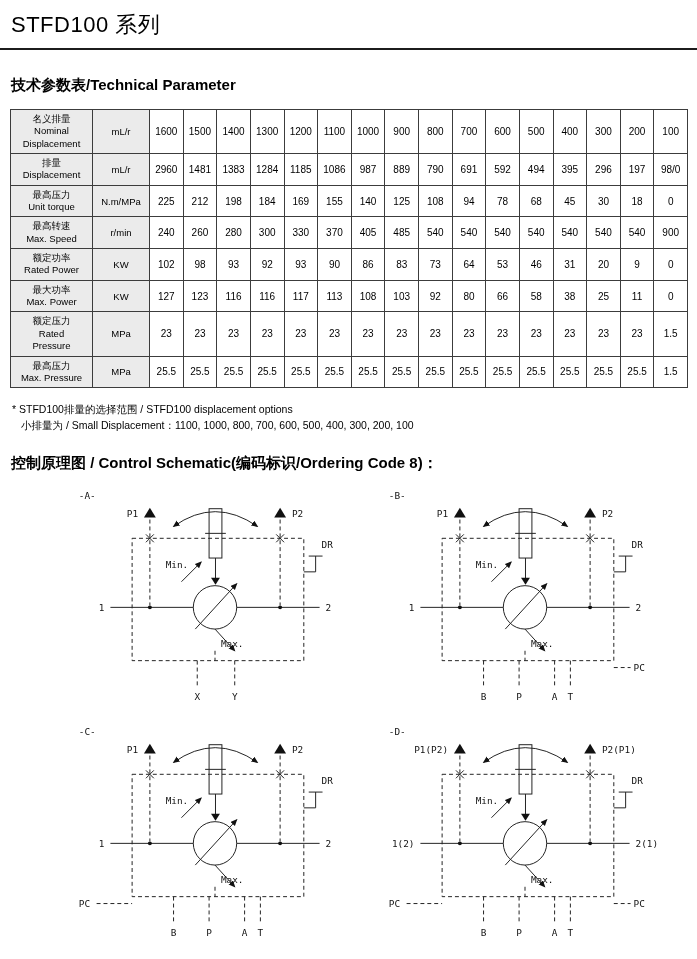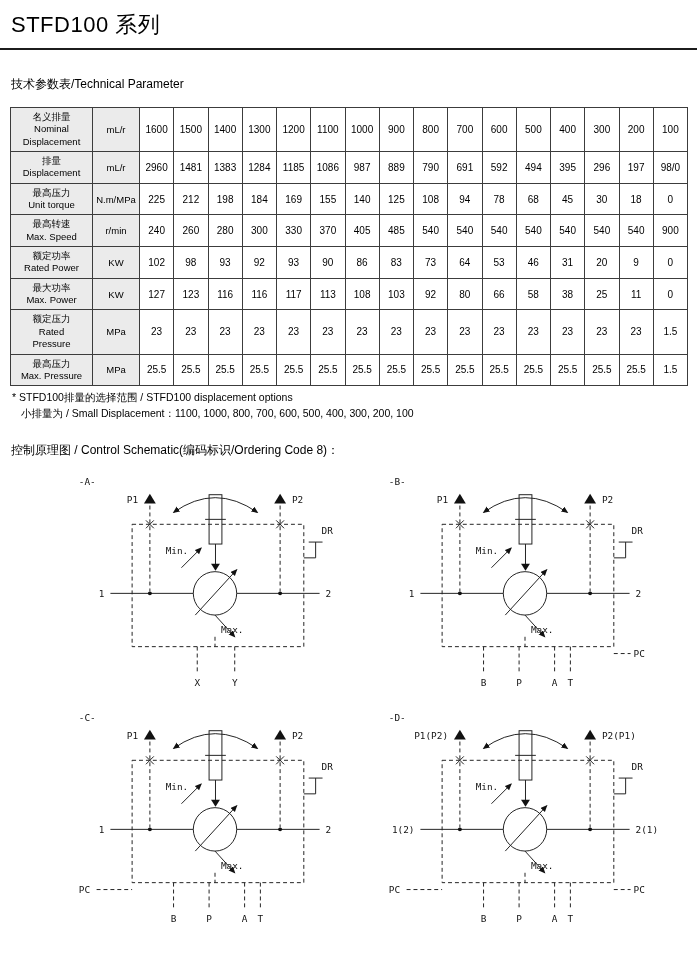--- a/index.html
+++ b/index.html
@@ -14,42 +14,42 @@
 
   h1.title {
     font-size: 22px; font-weight: 500; letter-spacing: 0.5px;
     margin: 4px 0 8px 2px;
   }
   .title-rule {
     border: none; border-top: 2px solid #1c1c1c;
     margin: 0 -9px 26px -9px;
   }
   h2.section {
-    font-size: 12px; font-weight: 400;
+    font-size: 15px; font-weight: 700;
     margin: 0 0 14px 2px;
   }
   h2.section.schem { margin-top: 20px; }
 
   table.params {
     border-collapse: collapse; table-layout: fixed;
     width: 678px; margin-left: 1px;
   }
   table.params td {
     border: 1px solid #3c3c3c;
     text-align: center; vertical-align: middle;
     font-size: 10px; padding: 3px 0; height: 31px;
   }
   table.params td.lbl {
     width: 82px; background: #ebebeb;
     font-size: 9.5px; line-height: 1.3; padding: 3px 8px;
   }
-  table.params td.unit { width: 47px; background: #ebebeb; font-size: 9.5px; }
+  table.params td.unit { width: 57px; background: #ebebeb; font-size: 9.5px; }
   table.params td.val { background: #fff; }
 
-  .notes { font-size: 10.5px; line-height: 1.55; margin: 3px 0 0 3px; }
+  .notes { font-size: 10.5px; line-height: 1.55; margin: 13px 0 0 3px; }
   .notes .indent { padding-left: 9px; }
 
   .schematic-grid {
     display: grid;
     grid-template-columns: 296px 296px;
     column-gap: 14px; row-gap: 14px;
     margin: 8px 0 0 58px;
   }
   .schematic svg { display: block; }
   .schematic text {

